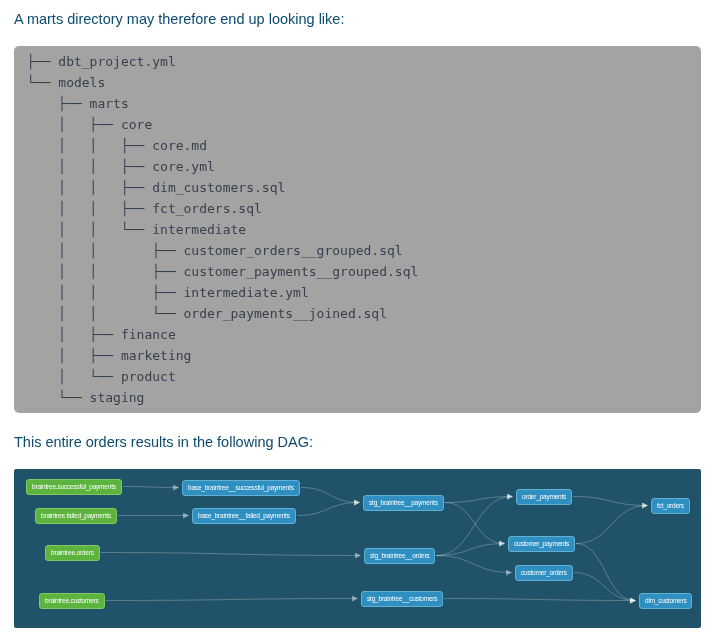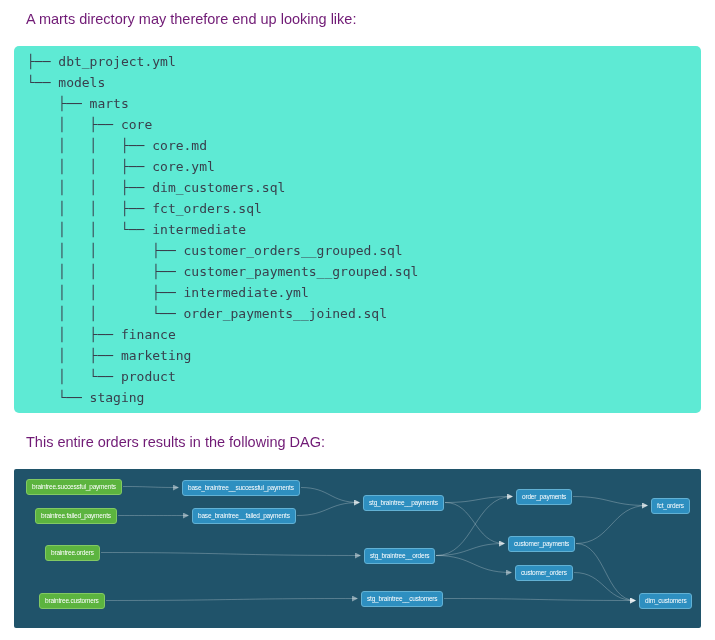--- a/index.html
+++ b/index.html
@@ -5,28 +5,28 @@
   * { box-sizing: border-box; }
   html, body { margin: 0; padding: 0; background: #ffffff; }
   body {
     width: 715px; height: 640px;
     padding: 10px 14px;
     font-family: "Liberation Sans", sans-serif;
     color: #24292e;
     overflow: hidden;
   }
   p.lead {
-    margin: 0 0 18px 12px;
+    margin: 0 0 18px 0;
     font-size: 14.5px;
     line-height: 1.25;
-    color: #701a75;
+    color: #0c4a6e;
   }
   pre.code-block {
     margin: 0 0 20px 0;
-    background: #5eead4;
+    background: #a3a3a3;
     border-radius: 5px;
     padding: 5px 13px;
     overflow: hidden;
   }
   pre.code-block code {
     font-family: "DejaVu Sans Mono", monospace;
     font-size: 13px;
     line-height: 21px;
     color: #39404d;
     white-space: pre;

